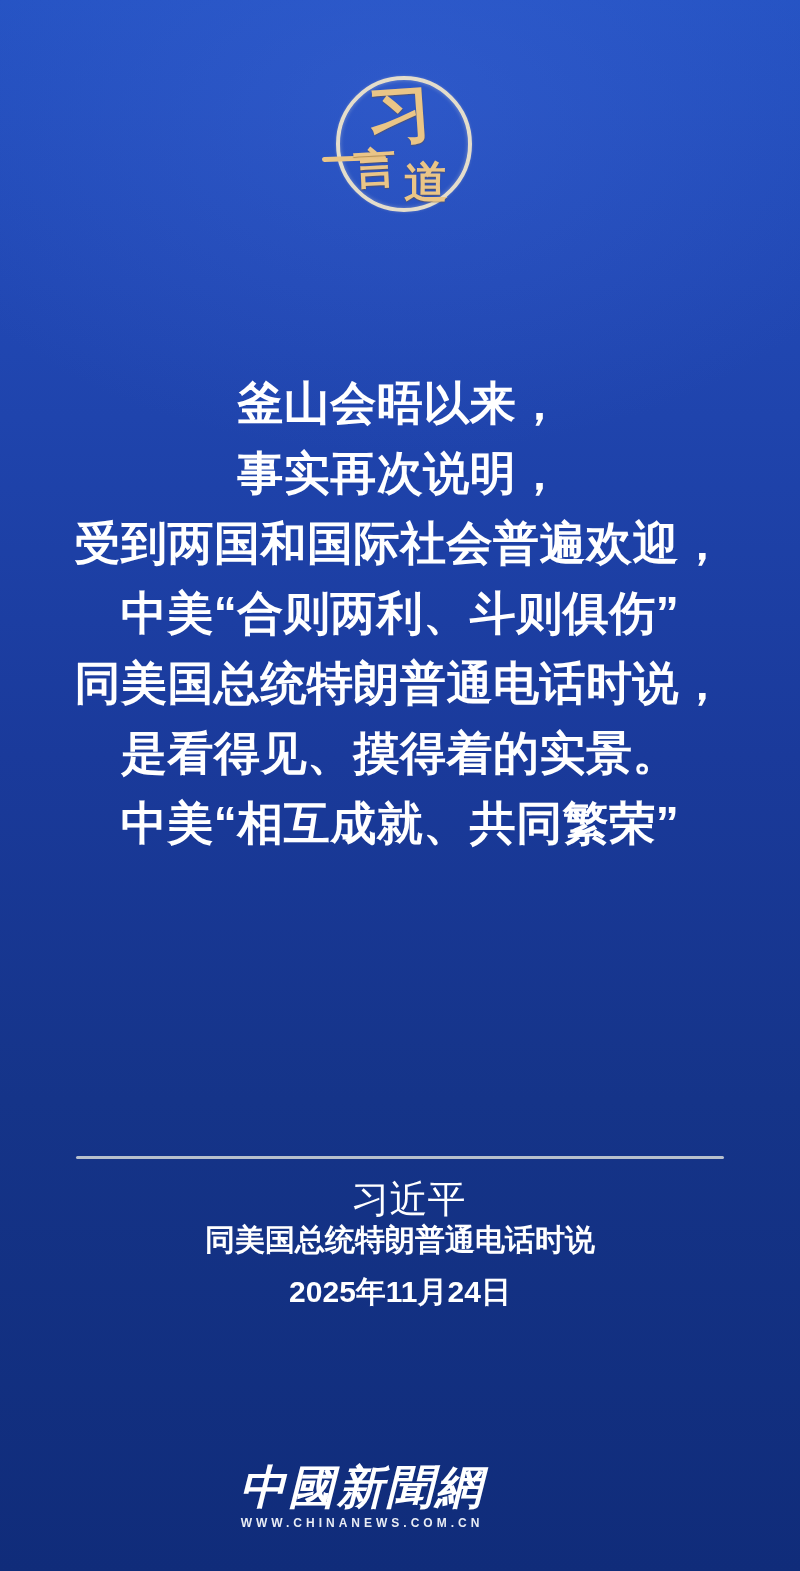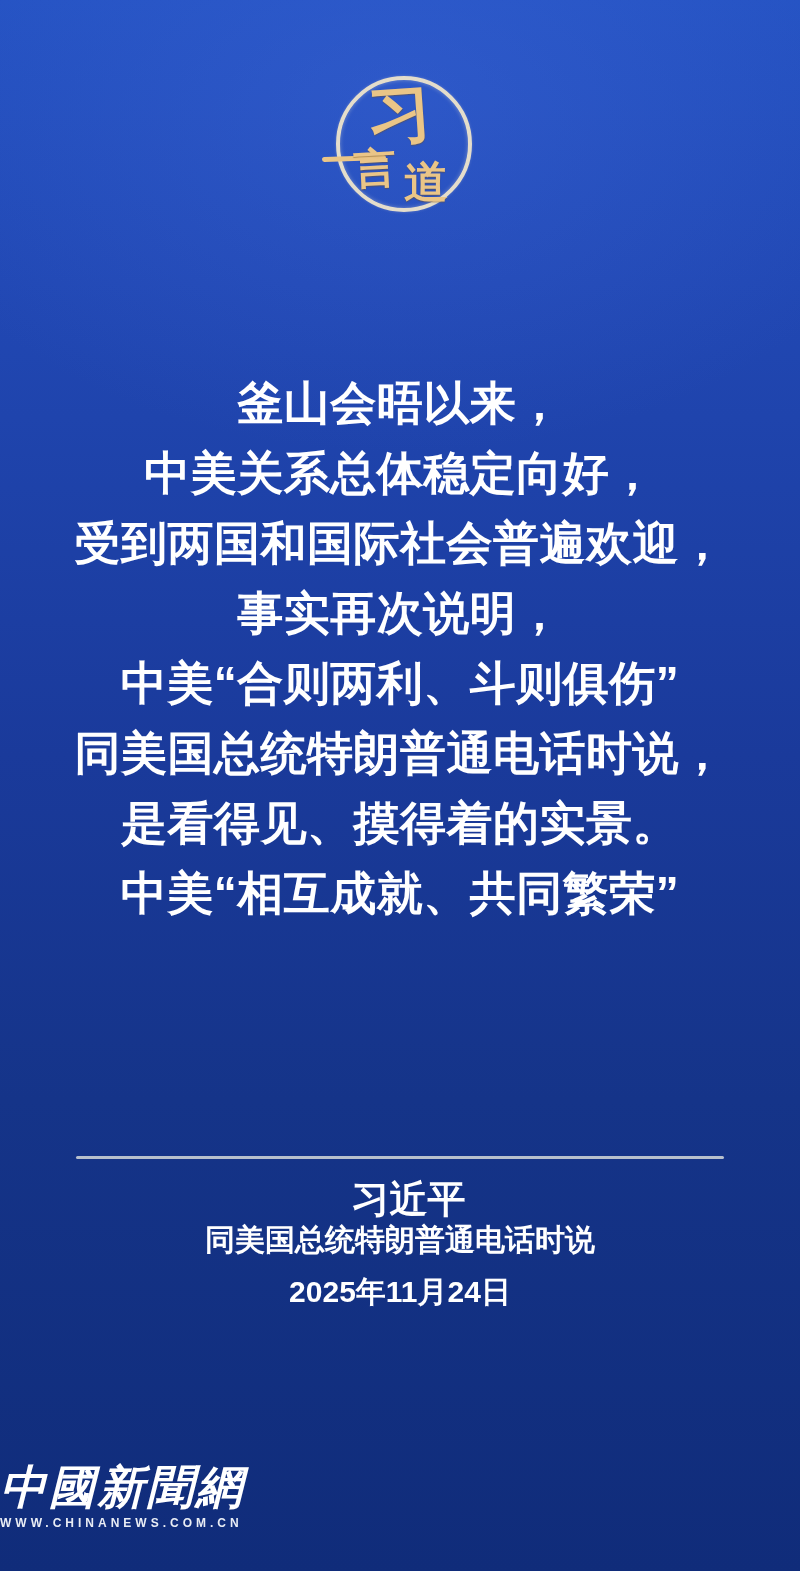--- a/index.html
+++ b/index.html
@@ -91,21 +91,21 @@
   .divider {
     width: 648px;
     height: 3px;
     margin: 0 auto;
     background: #b7c0cd;
     border-radius: 2px;
   }
   .speaker {
     margin-top: 18px;
     font-size: 38px;
-    font-weight: bold;
+    font-weight: normal;
     color: #ffffff;
     line-height: 44px;
     padding-left: 17px;
   }
   .occasion {
     margin-top: 0;
     font-size: 30px;
     font-weight: bold;
     color: #ffffff;
     line-height: 38px;
@@ -117,21 +117,21 @@
     color: #ffffff;
     line-height: 38px;
   }
 
   
   .footer {
     position: absolute;
     left: 0;
     top: 1462px;
     width: 724px;
-    text-align: left;
+    text-align: center;
   }
   .footer-logo-text {
     font-size: 46px;
     font-weight: bold;
     font-style: italic;
     color: #ffffff;
     letter-spacing: 3px;
     line-height: 52px;
     font-family: "Liberation Serif", serif;
   }
@@ -152,23 +152,22 @@
   <div class="badge">
     <div class="badge-ring"></div>
     <div class="badge-stroke"></div>
     <span class="ch ch-xi">习</span>
     <span class="ch ch-yan">言</span>
     <span class="ch ch-dao">道</span>
   </div>
 
   <div class="quote">
     <div class="quote-line">釜山会晤以来，</div>
-    <div class="quote-line">中美关系总体稳定向好，</div>
+    <div class="quote-line">事实再次说明，</div>
     <div class="quote-line">受到两国和国际社会普遍欢迎，</div>
-    <div class="quote-line">事实再次说明，</div>
     <div class="quote-line">中美“合则两利、斗则俱伤”</div>
     <div class="quote-line">同美国总统特朗普通电话时说，</div>
     <div class="quote-line">是看得见、摸得着的实景。</div>
     <div class="quote-line">中美“相互成就、共同繁荣”</div>
   </div>
 
   <div class="attribution">
     <div class="divider"></div>
     <div class="speaker">习近平</div>
     <div class="occasion">同美国总统特朗普通电话时说</div>

